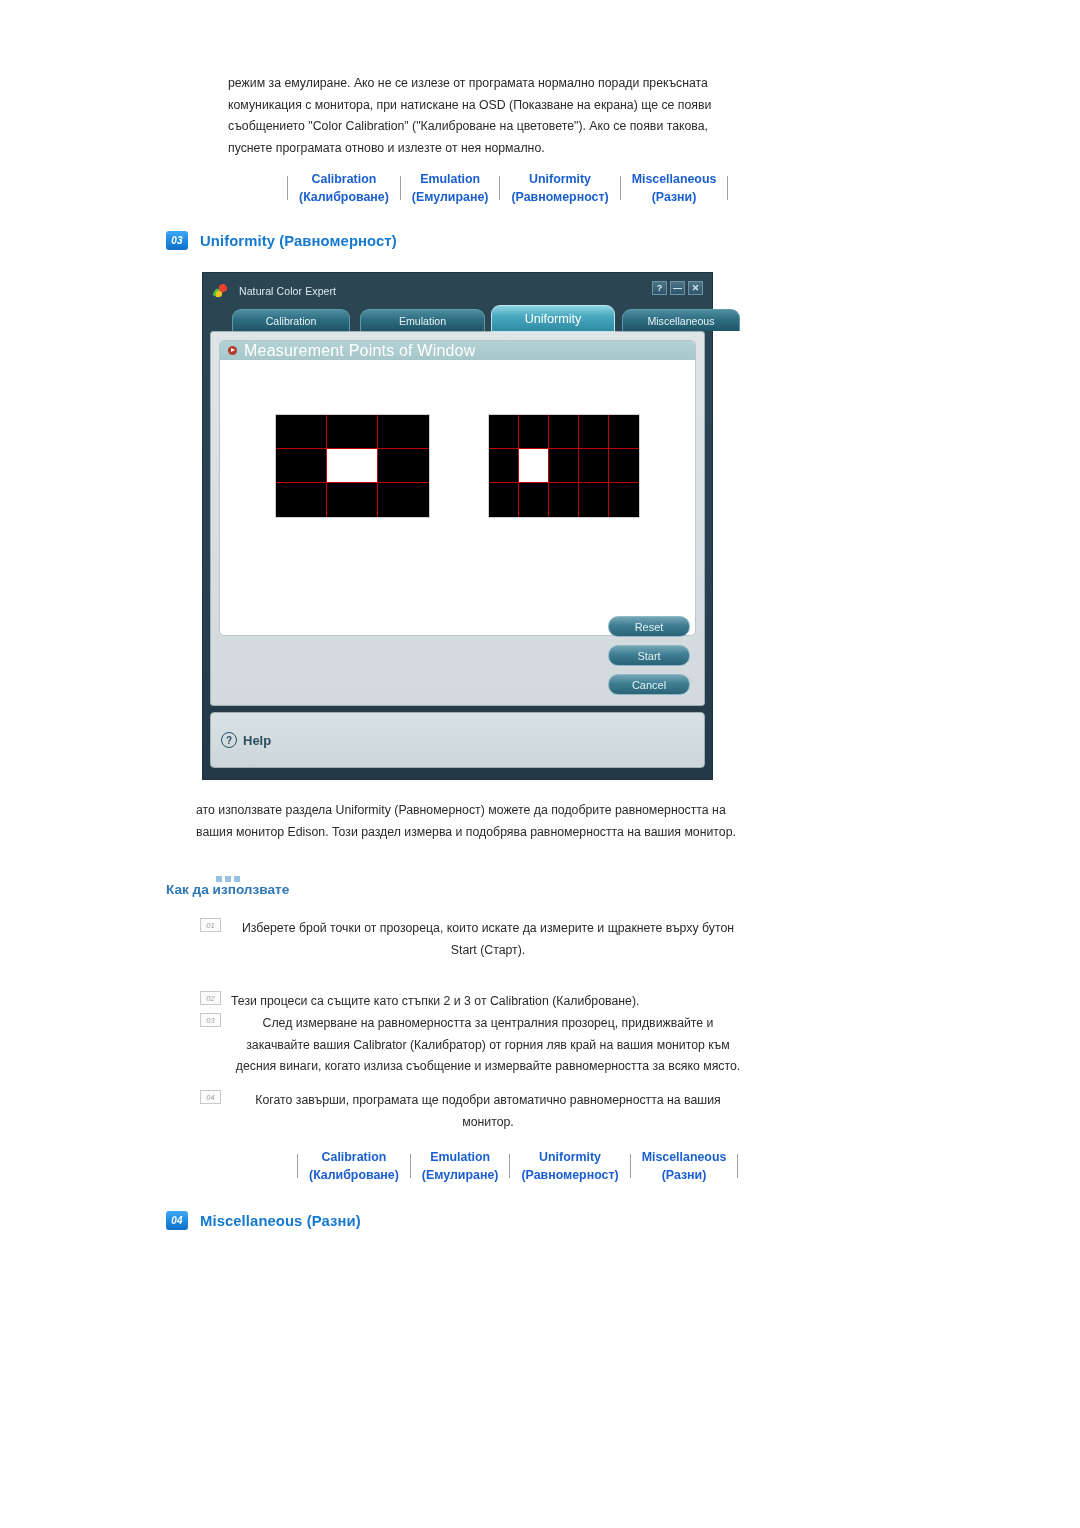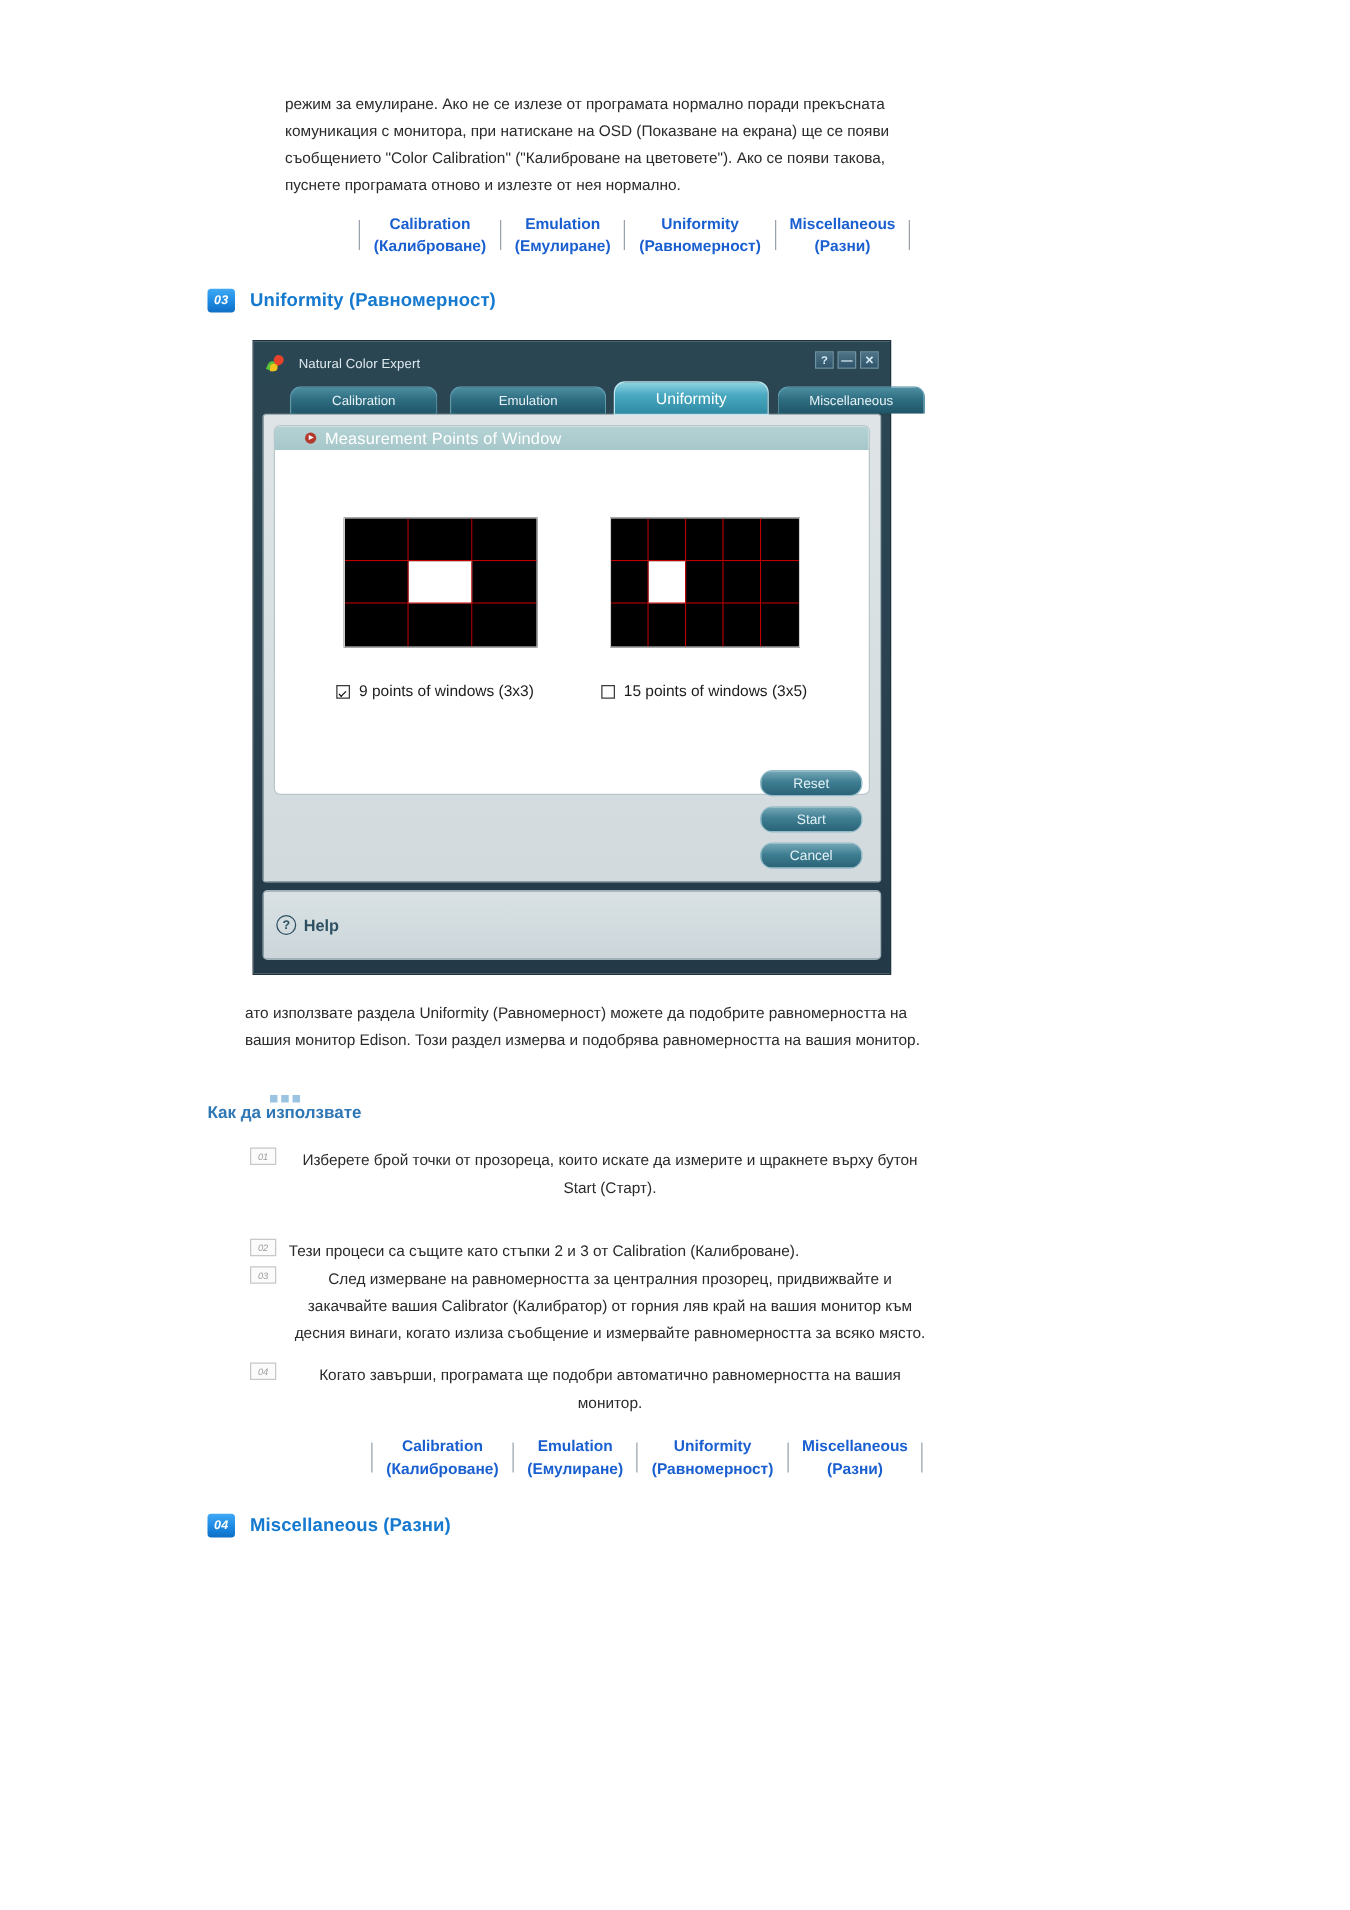--- a/index.html
+++ b/index.html
@@ -214,23 +214,23 @@
     background: #ffffff;
     border: 1px solid #b9c6cb;
     border-radius: 5px;
     height: 296px;
     overflow: hidden;
   }
   .group-head {
     height: 19px;
     background: linear-gradient(180deg,#b4d2d4 0%, #a6c7ca 100%);
     display: flex; align-items: center;
-    padding-left: 24px;
+    padding-left: 8px;
     color: #ffffff;
-    font-size: 13px;
+    font-size: 16px;
     letter-spacing: .2px;
   }
   .bullet-dot {
     width: 9px; height: 9px;
     border-radius: 50%;
     background: #b43a2e;
     margin-right: 7px;
     position: relative;
   }
   .bullet-dot::after {
@@ -438,30 +438,20 @@
               <div class="cell"></div>
               <div class="cell lastcol"></div>
             <div class="cell lastrow"></div>
               <div class="cell lastrow"></div>
               <div class="cell lastrow"></div>
               <div class="cell lastrow"></div>
               <div class="cell lastcol lastrow"></div>
           </div>
         </div>
 
-        <div class="checkrow">
-          <label class="checkitem">
-            <span class="cbox checked"></span>
-            <span>9 points of windows (3x3)</span>
-          </label>
-          <label class="checkitem">
-            <span class="cbox"></span>
-            <span>15 points of windows (3x5)</span>
-          </label>
-        </div>
       </div>
 
       <div class="btnrow">
         <div class="abtn">Reset</div>
         <div class="abtn">Start</div>
         <div class="abtn">Cancel</div>
       </div>
     </div>
 
     <div class="helpbar">

